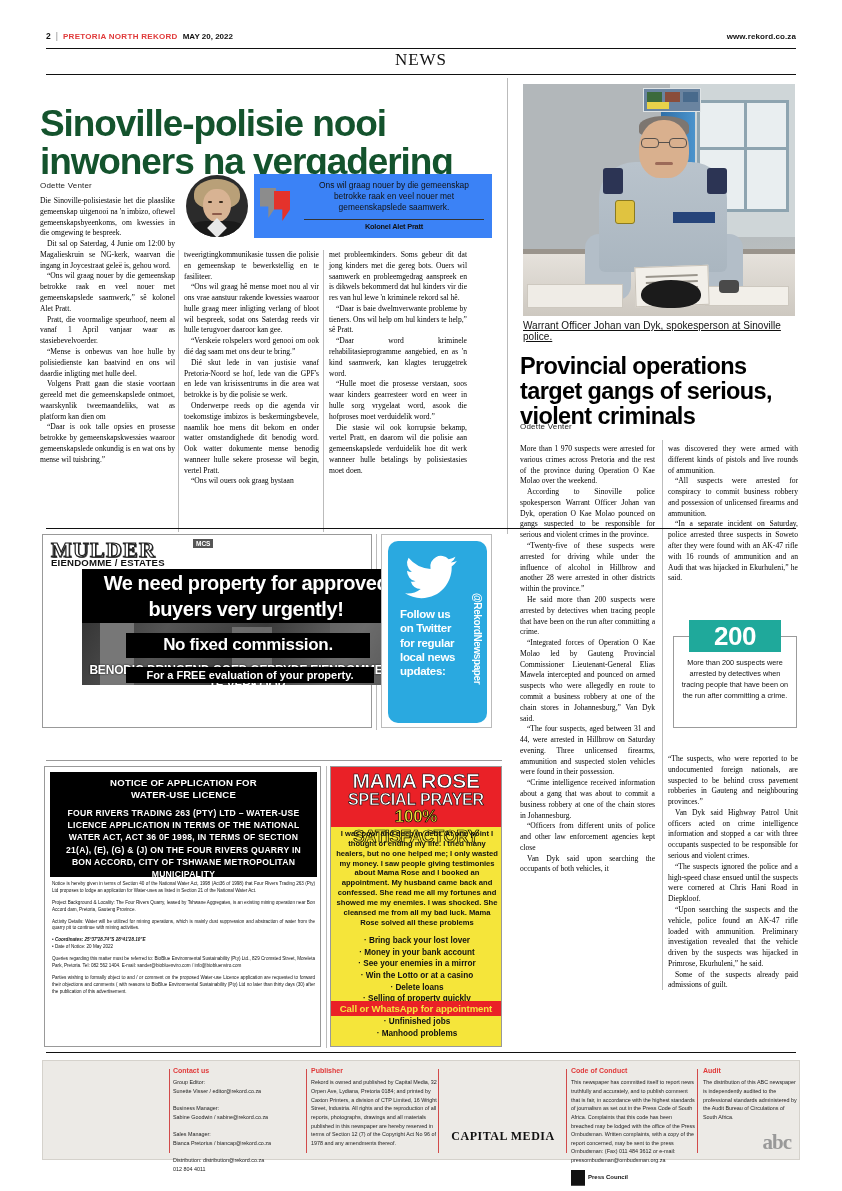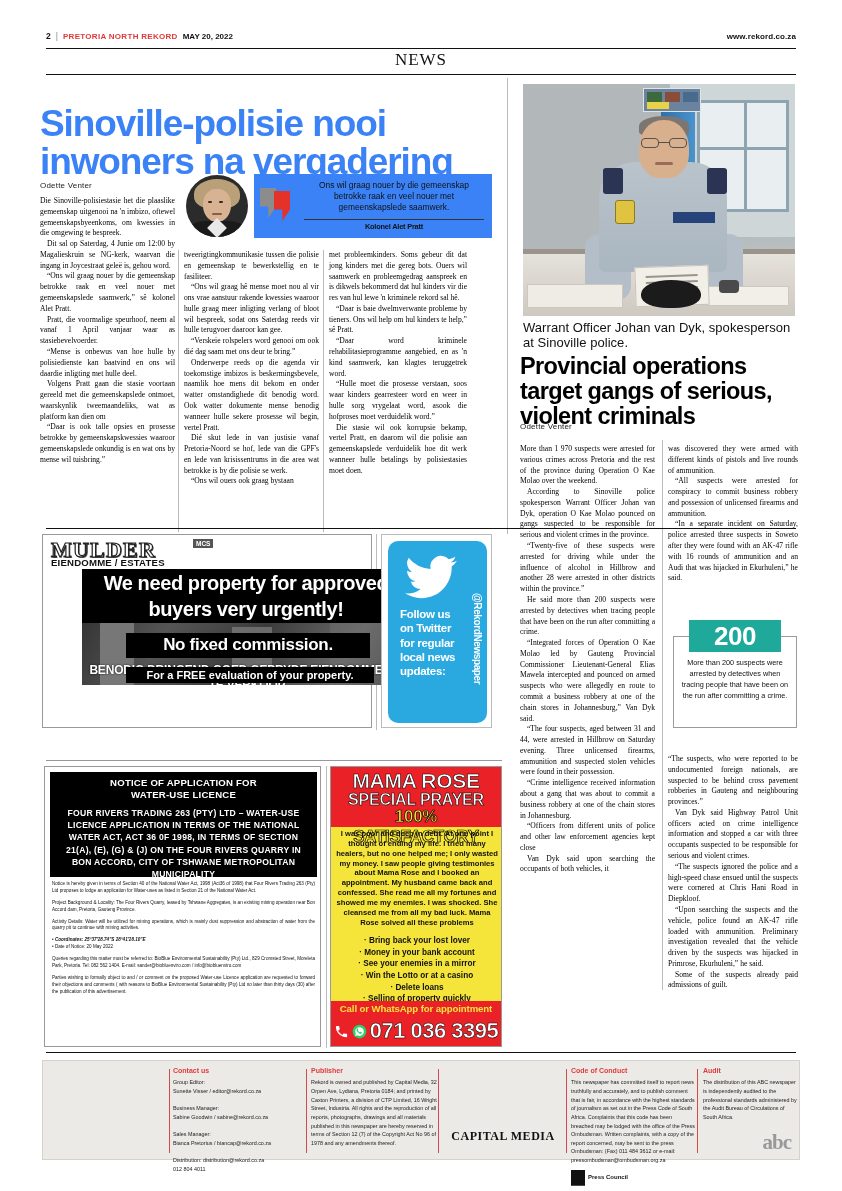--- a/index.html
+++ b/index.html
@@ -34,21 +34,21 @@
   .rule-under { position:absolute; left:46px; top:74px; width:750px; border-top:1.6px solid #111; }
 
   
   .vrule { position:absolute; background:#bbb; width:1px; }
 
   
   .lead-head {
     position:absolute; left:40px; top:80px; width:452px;
     font-family:"Liberation Sans", sans-serif;
     font-weight:bold; font-size:37px; line-height:1.02;
-    letter-spacing:-1.1px; color:#3b82f6;
+    letter-spacing:-1.1px; color:#14532d;
   }
   .byline {
     font-family:"Liberation Sans", sans-serif;
     font-size:8px; color:#222; letter-spacing:.2px;
   }
   .byline-a { position:absolute; left:40px; top:181px; }
 
   .bodytext {
     font-family:"Liberation Serif", serif;
     font-size:7.6px; line-height:1.42; color:#000;
@@ -134,21 +134,21 @@
   .pm-watch { position:absolute; left:196px; top:196px; width:20px; height:13px; background:#4a4a4a; border-radius:4px;}
   .pm-paper { position:absolute; left:112px; top:182px; width:74px; height:40px; background:#f2efe9; border:1px solid #c8c2b8;
      transform:rotate(-2deg);}
   .pm-paper .ln { position:absolute; left:10px; width:52px; height:1.6px; background:#9a958c; }
   .pm-mouse { position:absolute; left:118px; bottom:8px; width:60px; height:28px; background:#1b1b1b; border-radius:50% 50% 44% 44%; }
   .pm-docs { position:absolute; left:4px; bottom:8px; width:96px; height:24px; background:#efece6; border:1px solid #cdc8bf; }
   .pm-docs2 { position:absolute; right:6px; bottom:10px; width:84px; height:20px; background:#f2efe9; border:1px solid #cdc8bf; }
 
   .photo-cap {
     position:absolute; left:523px; top:320px; width:274px;
-    font-size:13px; color:#111; letter-spacing:.05px;
+    font-size:10px; color:#111; letter-spacing:.05px;text-decoration:underline;
   }
 
   .sec-head2 {
     position:absolute; left:520px; top:334px; width:278px;
     font-weight:bold; font-size:23.5px; line-height:1.07; letter-spacing:-.6px; color:#000;
   }
   .byline-b { position:absolute; left:520px; top:422px; }
 
   .col-d { position:absolute; left:520px; top:444px; width:135px; }
   .col-e { position:absolute; left:668px; top:444px; width:130px; }
@@ -318,22 +318,22 @@
       <p>“Ons wil graag nouer by die gemeenskap betrokke raak en veel nouer met gemeenskapslede saamwerk,” sê kolonel Alet Pratt.</p>
       <p>Pratt, die voormalige speurhoof, neem al vanaf 1 April vanjaar waar as stasiebevelvoerder.</p>
       <p>“Mense is onbewus van hoe hulle by polisiedienste kan baatvind en ons wil daardie inligting met hulle deel.</p>
       <p>Volgens Pratt gaan die stasie voortaan gereeld met die gemeenskapslede ontmoet, waarskynlik tweemaandeliks, wat as platform kan dien om</p>
       <p>“Daar is ook talle opsies en prosesse betrokke by gemeenskapskwessies waaroor gemeenskapslede onkundig is en wat ons by mense wil tuisbring.”</p>
     </div>
   <div class="bodytext col-b">
       <p class="first">tweerigtingkommunikasie tussen die polisie en gemeenskap te bewerkstellig en te fasiliteer.</p>
       <p>“Ons wil graag hê mense moet nou al vir ons vrae aanstuur rakende kwessies waaroor hulle graag meer inligting verlang of bloot wil bespreek, sodat ons Saterdag reeds vir hulle terugvoer daaroor kan gee.</p>
       <p>“Verskeie rolspelers word genooi om ook dié dag saam met ons deur te bring.”</p>
+      <p>Dié skut lede in van justisie vanaf Pretoria-Noord se hof, lede van die GPF's en lede van krisissentrums in die area wat betrokke is by die polisie se werk.</p>
       <p>Onderwerpe reeds op die agenda vir toekomstige imbizos is beskermingsbevele, naamlik hoe mens dit bekom en onder watter omstandighede dit benodig word. Ook watter dokumente mense benodig wanneer hulle sekere prosesse wil begin, vertel Pratt.</p>
-      <p>Dié skut lede in van justisie vanaf Pretoria-Noord se hof, lede van die GPF's en lede van krisissentrums in die area wat betrokke is by die polisie se werk.</p>
       <p>“Ons wil ouers ook graag bystaan</p>
     </div>
   <div class="bodytext col-c">
       <p class="first">met probleemkinders. Soms gebeur dit dat jong kinders met die gereg bots. Ouers wil saamwerk en probleemgedrag aanspreek en is dikwels bekommerd dat hul kinders vir die res van hul lewe 'n kriminele rekord sal hê.</p>
       <p>“Daar is baie dwelmverwante probleme by tieners. Ons wil help om hul kinders te help,” sê Pratt.</p>
       <p>“Daar word kriminele rehabilitasieprogramme aangebied, en as 'n kind saamwerk, kan klagtes teruggetrek word.</p>
       <p>“Hulle moet die prosesse verstaan, soos waar kinders gearresteer word en weer in hulle sorg vrygelaat word, asook die hofproses moet verduidelik word.”</p>
       <p>Die stasie wil ook korrupsie bekamp, vertel Pratt, en daarom wil die polisie aan gemeenskapslede verduidelik hoe dit werk wanneer hulle betalings by polisiestasies moet doen.</p>
     </div>
 
@@ -460,30 +460,20 @@
   </div>
 
   <div class="ad-mama">
     <div class="mm-red"></div>
     <div class="mm-t1">MAMA ROSE</div>
     <div class="mm-t2">SPECIAL PRAYER</div>
     <div class="mm-t3">100% SATISFACTORY</div>
     <div class="mm-story">I was poor and deep in debt. At one point I thought of ending my life. I tried many healers, but no one helped me; I only wasted my money. I saw people giving testimonies about Mama Rose and I booked an appointment. My husband came back and confessed. She read me all my fortunes and showed me my enemies. I was shocked. She cleansed me from all my bad luck. Mama Rose solved all these problems</div>
     <div class="mm-list">· Bring back your lost lover<br>· Money in your bank account<br>· See your enemies in a mirror<br>· Win the Lotto or at a casino<br>· Delete loans<br>· Selling of property quickly<br>· Cleansing and removing bad luck<br>· Unfinished jobs<br>· Manhood problems</div>
     <div class="mm-call">Call or WhatsApp for appointment</div>
-    <div class="mm-phone">
-      <svg class="mm-ic" viewBox="0 0 24 24">
-        <path fill="#fff" d="M6.6 10.8c1.4 2.8 3.8 5.1 6.6 6.6l2.2-2.2c.3-.3.7-.4 1-.2 1.2.4 2.4.6 3.6.6.6 0 1 .4 1 1V20c0 .6-.4 1-1 1C10.6 21 3 13.4 3 4c0-.6.4-1 1-1h3.5c.6 0 1 .4 1 1 0 1.3.2 2.5.6 3.6.1.4 0 .8-.2 1l-2.3 2.2z"></path>
-      </svg>
-      <svg class="mm-ic" viewBox="0 0 24 24">
-        <circle cx="12" cy="12" r="11" fill="#25D366"></circle>
-        <path fill="#fff" d="M12 5a7 7 0 0 0-6 10.6L5 19l3.5-.9A7 7 0 1 0 12 5zm3.8 9.7c-.2.5-1 .9-1.4.9-.4.1-.8.1-1.3-.1-.3-.1-.7-.2-1.2-.5-2.2-1-3.6-3.2-3.7-3.4-.1-.1-.9-1.2-.9-2.2s.5-1.5.7-1.7c.2-.2.4-.3.6-.3h.4c.1 0 .3 0 .5.4l.6 1.5c.1.1.1.3 0 .4l-.2.4-.3.3c-.1.1-.2.2-.1.4.1.2.5.9 1.1 1.4.7.6 1.3.8 1.5.9.2.1.3.1.4 0l.6-.7c.1-.2.3-.1.4-.1l1.4.7c.2.1.3.2.4.3v.6z"></path>
-      </svg>
-      <span class="num">071 036 3395</span>
-    </div>
   </div>
 
   <div class="footer">
     <div class="fsep" style="left:126px"></div>
     <div class="fsep" style="left:263px"></div>
     <div class="fsep" style="left:395px"></div>
     <div class="fsep" style="left:523px"></div>
     <div class="fsep" style="left:654px"></div>
 
 

